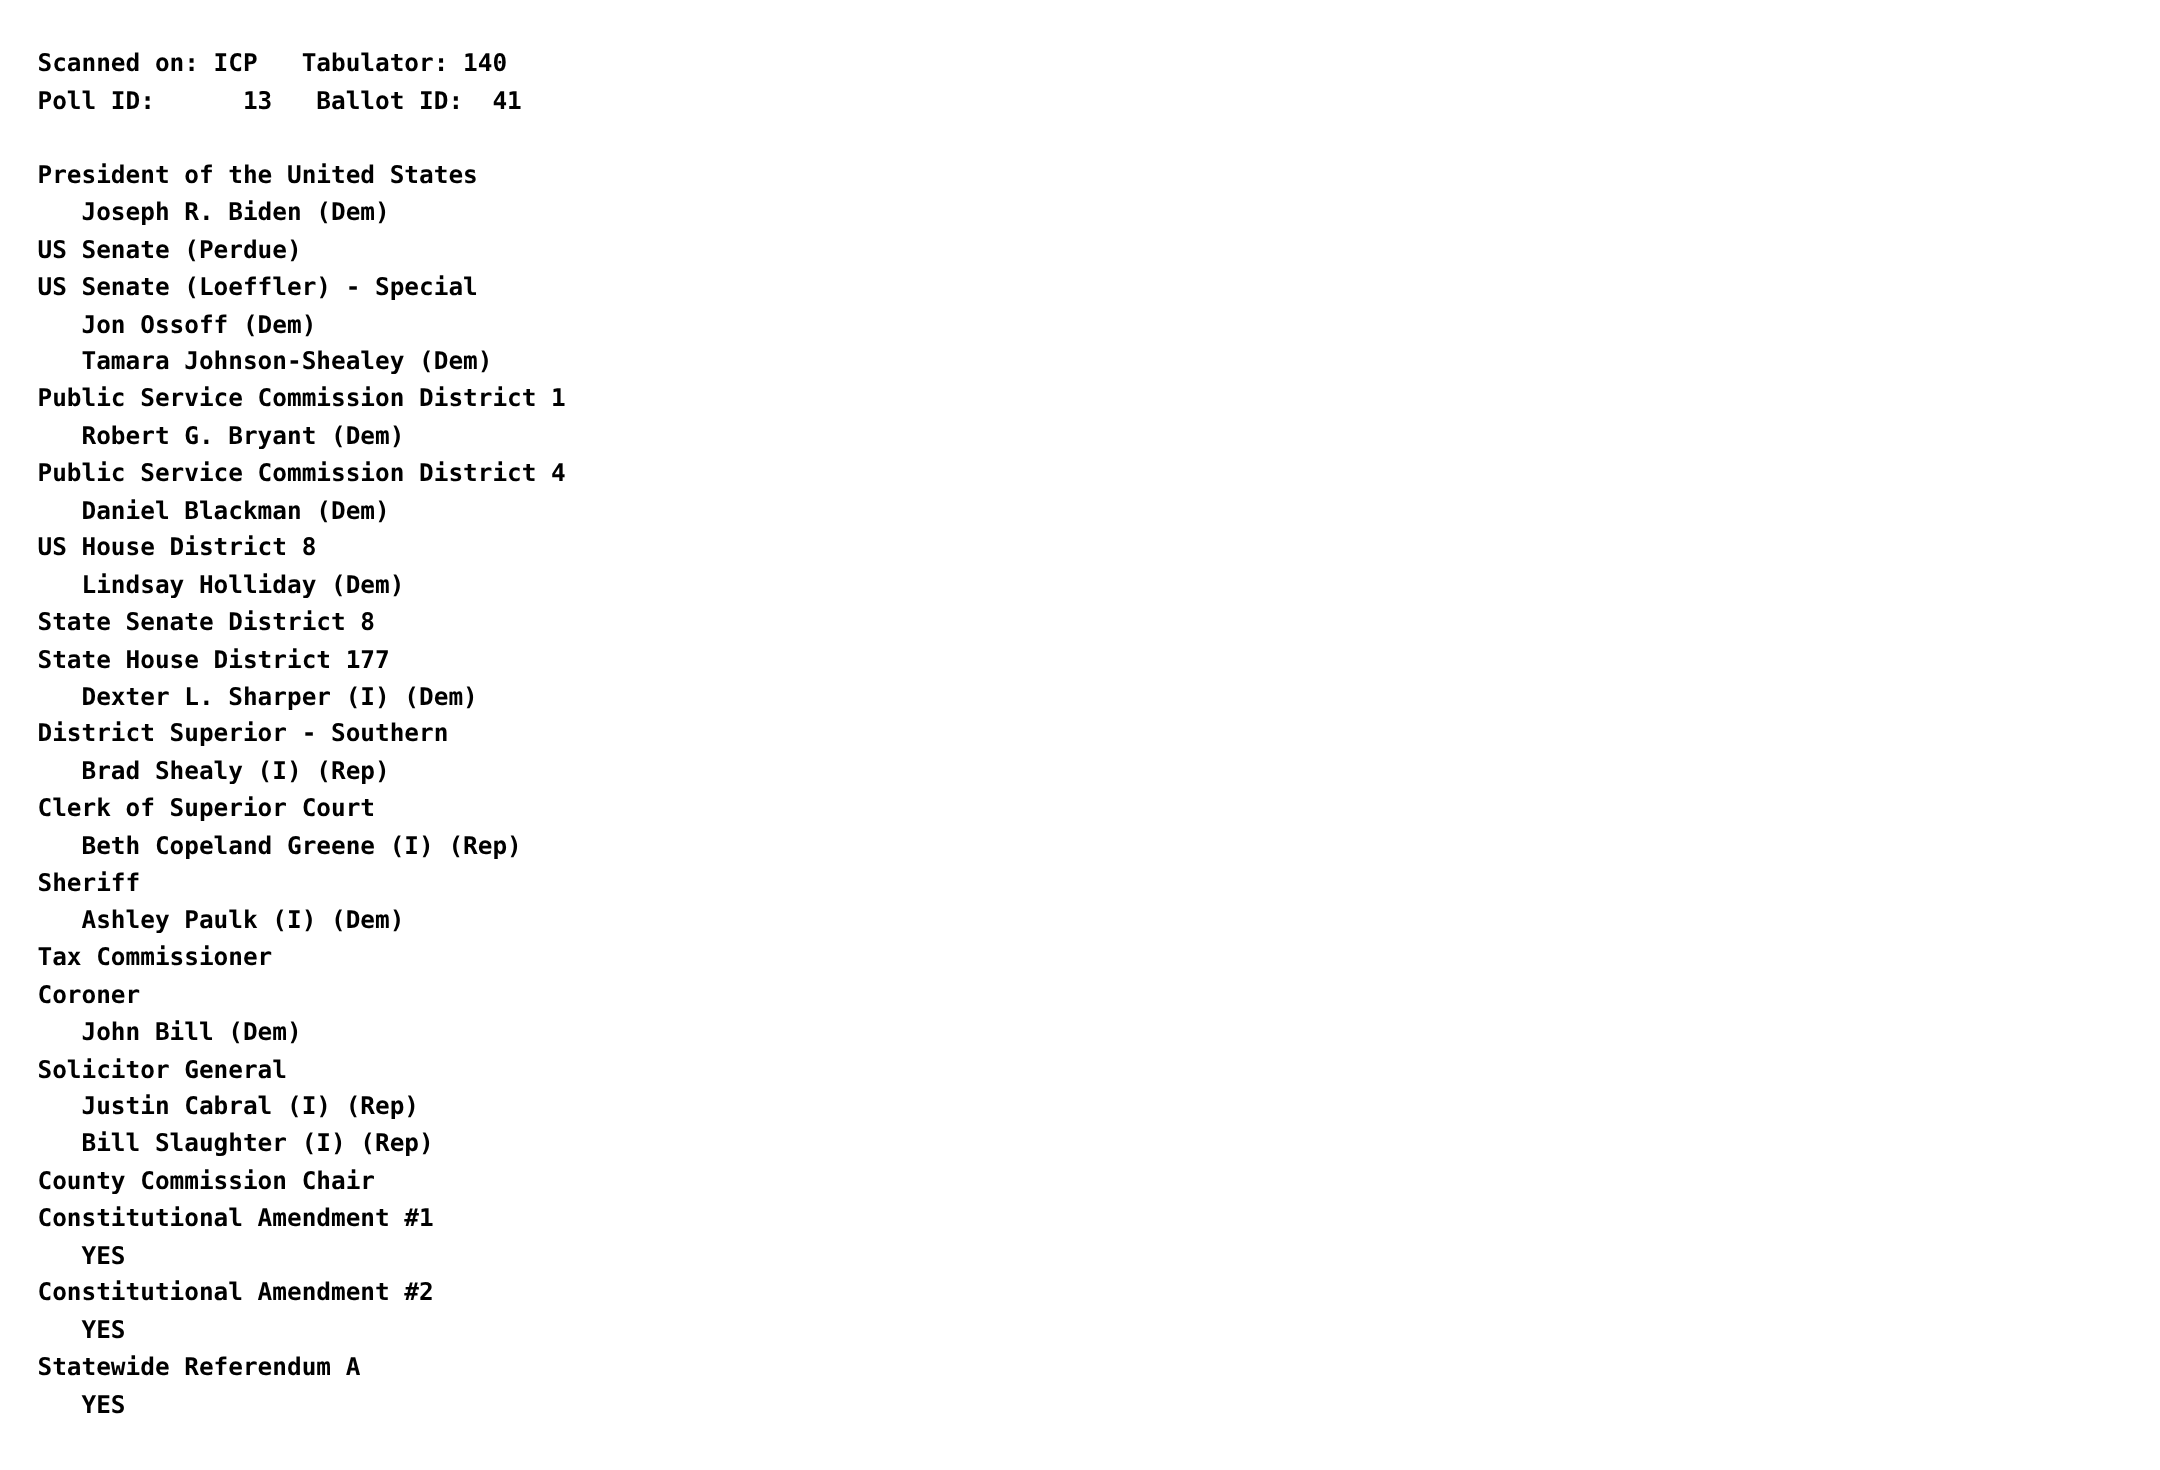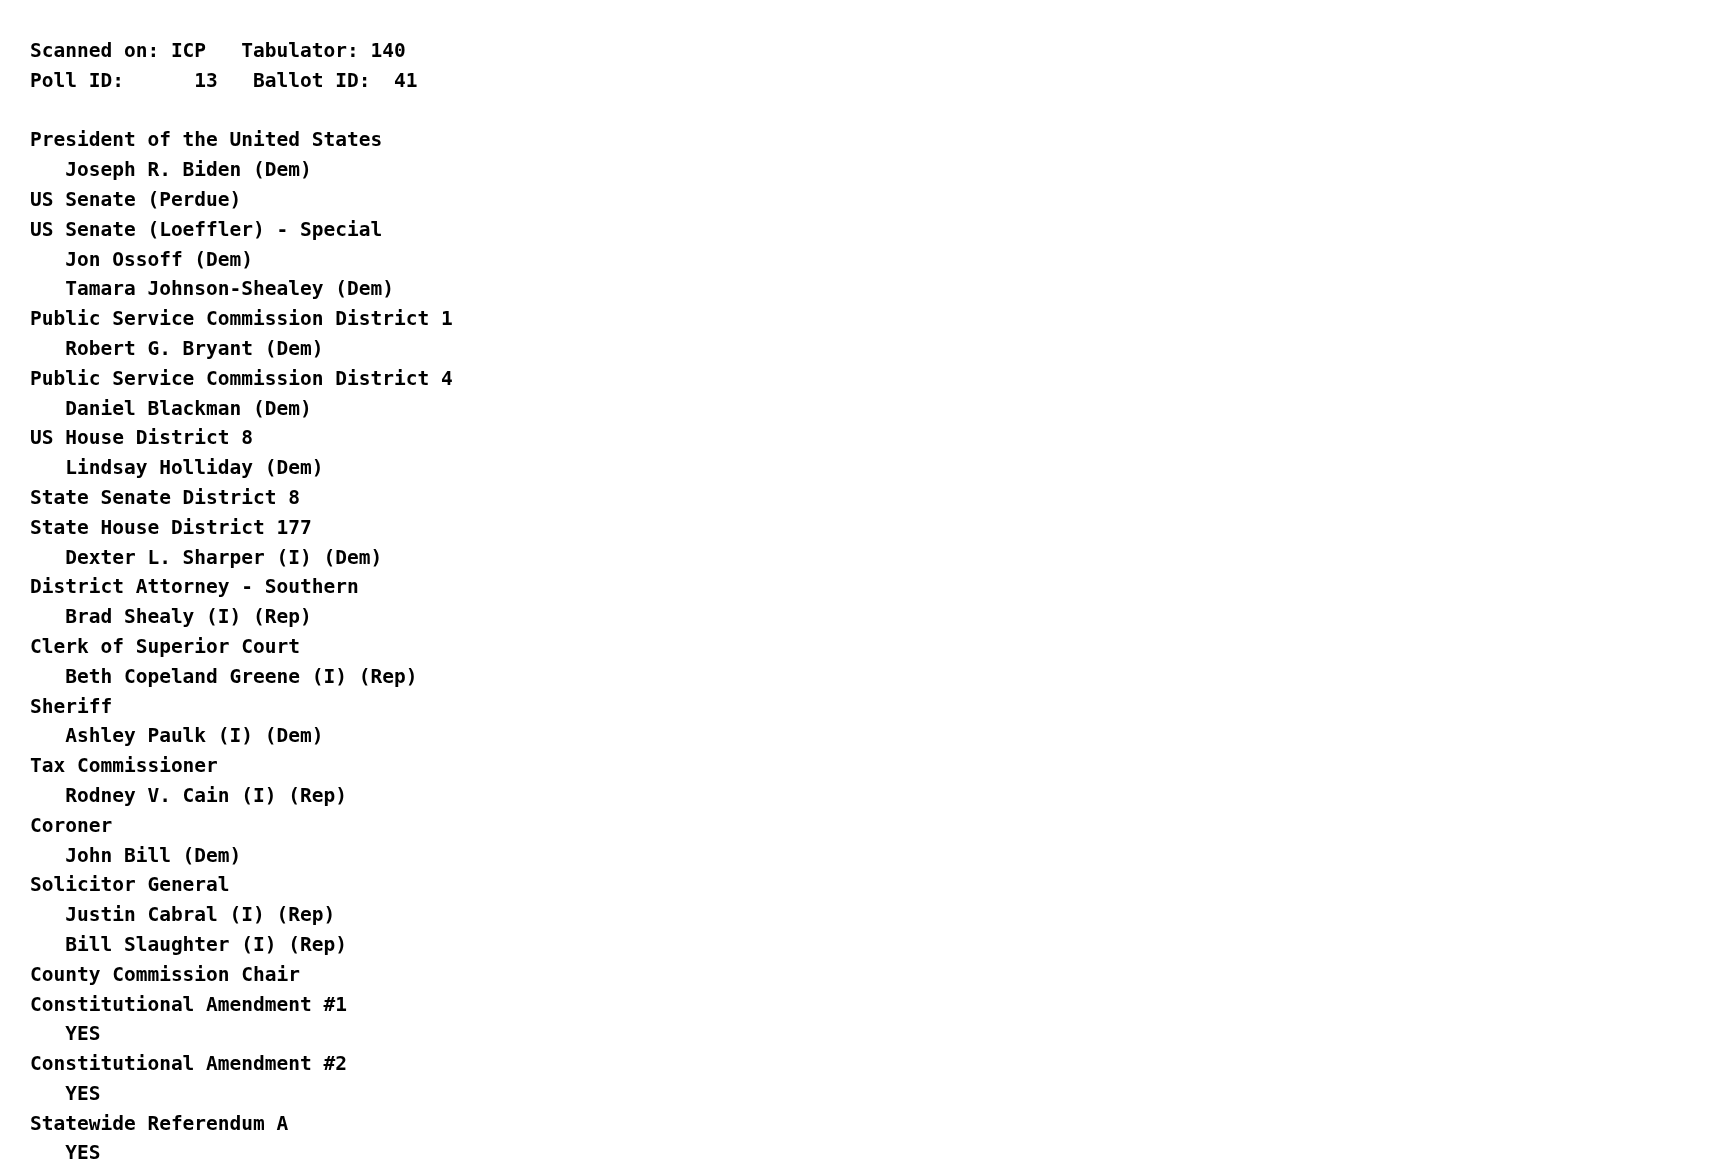--- a/index.html
+++ b/index.html
@@ -61,28 +61,27 @@
       <div class="mono-line choice">   Tamara Johnson-Shealey (Dem)</div>
       <div class="mono-line contest">Public Service Commission District 1</div>
       <div class="mono-line choice">   Robert G. Bryant (Dem)</div>
       <div class="mono-line contest">Public Service Commission District 4</div>
       <div class="mono-line choice">   Daniel Blackman (Dem)</div>
       <div class="mono-line contest">US House District 8</div>
       <div class="mono-line choice">   Lindsay Holliday (Dem)</div>
       <div class="mono-line contest">State Senate District 8</div>
       <div class="mono-line contest">State House District 177</div>
       <div class="mono-line choice">   Dexter L. Sharper (I) (Dem)</div>
-      <div class="mono-line contest">District Attorney - Southern</div>
+      <div class="mono-line contest">District Superior - Southern</div>
       <div class="mono-line choice">   Brad Shealy (I) (Rep)</div>
       <div class="mono-line contest">Clerk of Superior Court</div>
       <div class="mono-line choice">   Beth Copeland Greene (I) (Rep)</div>
       <div class="mono-line contest">Sheriff</div>
       <div class="mono-line choice">   Ashley Paulk (I) (Dem)</div>
       <div class="mono-line contest">Tax Commissioner</div>
-      <div class="mono-line choice">   Rodney V. Cain (I) (Rep)</div>
       <div class="mono-line contest">Coroner</div>
       <div class="mono-line choice">   John Bill (Dem)</div>
       <div class="mono-line contest">Solicitor General</div>
       <div class="mono-line choice">   Justin Cabral (I) (Rep)</div>
       <div class="mono-line choice">   Bill Slaughter (I) (Rep)</div>
       <div class="mono-line contest">County Commission Chair</div>
       <div class="mono-line contest">Constitutional Amendment #1</div>
       <div class="mono-line choice">   YES</div>
       <div class="mono-line contest">Constitutional Amendment #2</div>
       <div class="mono-line choice">   YES</div>

